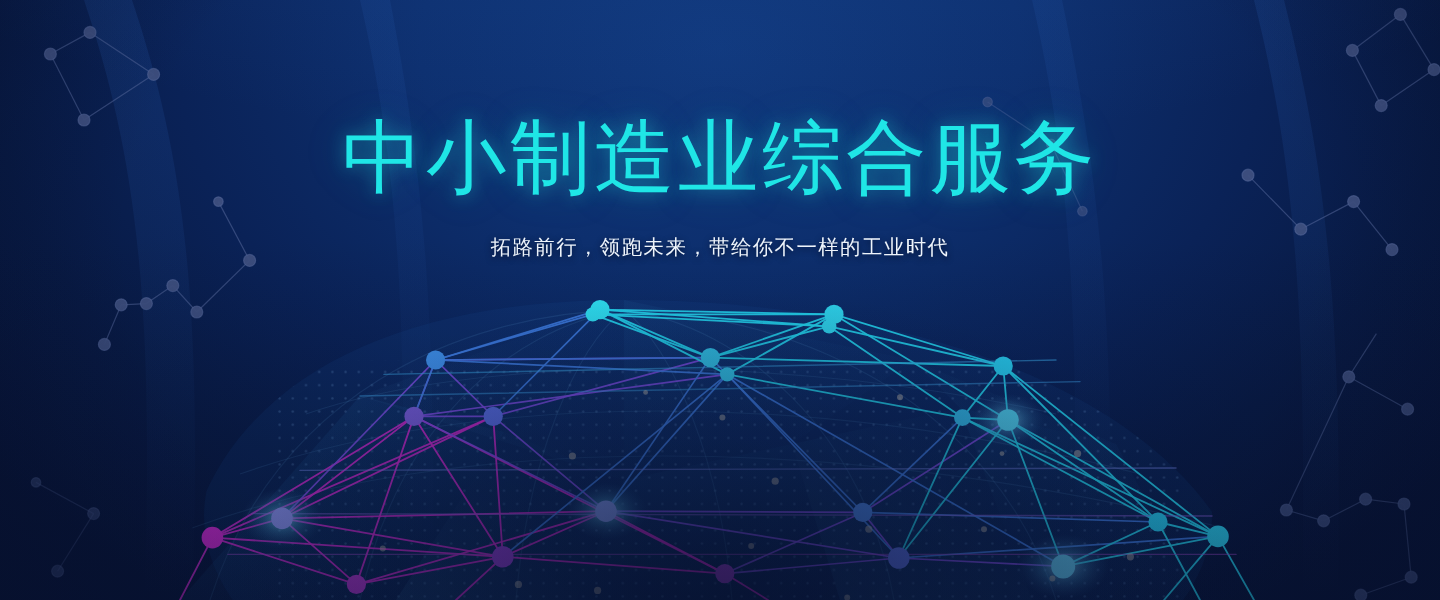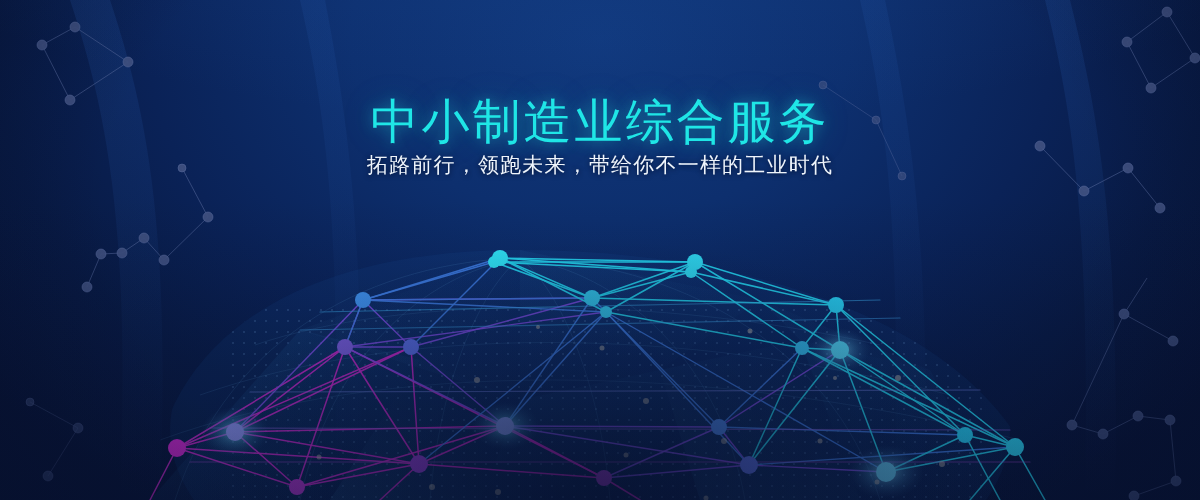--- a/index.html
+++ b/index.html
@@ -35,31 +35,31 @@
   
   #text-block {
     position: absolute;
     left: 0;
     top: 96px;
     width: 1200px;
     text-align: center;
     z-index: 40;
   }
   #main-title {
-    font-size: 48px;
+    font-size: 67px;
     line-height: 1.06;
     letter-spacing: 3px;
     font-weight: 300;
     color: #1fe6e6;
     text-shadow: 0 0 14px rgba(32,225,225,0.45), 0 0 34px rgba(24,180,200,0.28);
     white-space: nowrap;
   }
   #sub-title {
-    margin-top: 4px;
-    font-size: 21px;
+    margin-top: 28px;
+    font-size: 17px;
     letter-spacing: 1.2px;
     font-weight: 300;
     color: #eef4fb;
     text-shadow: 0 1px 5px rgba(4,12,36,0.85);
     white-space: nowrap;
   }
 </style>
 </head>
 <body>
 

